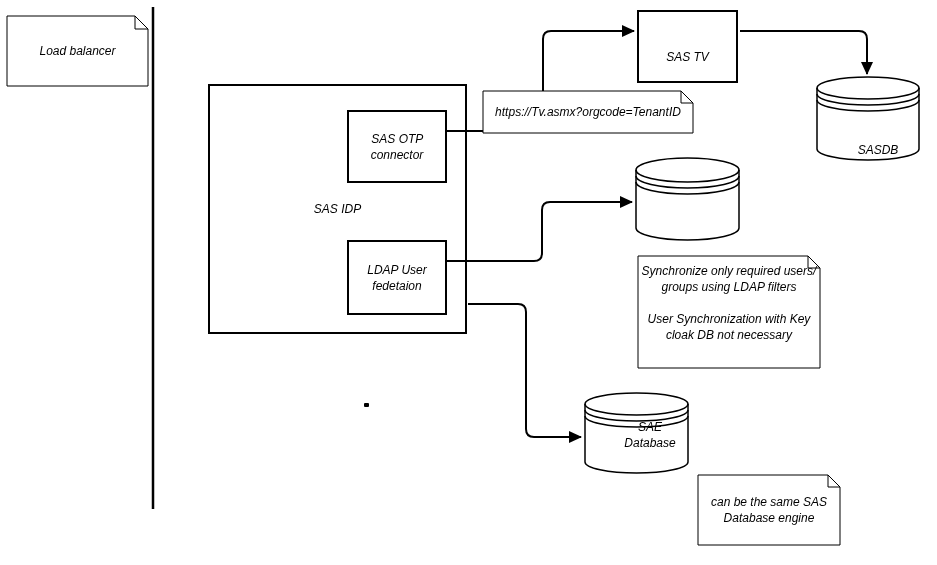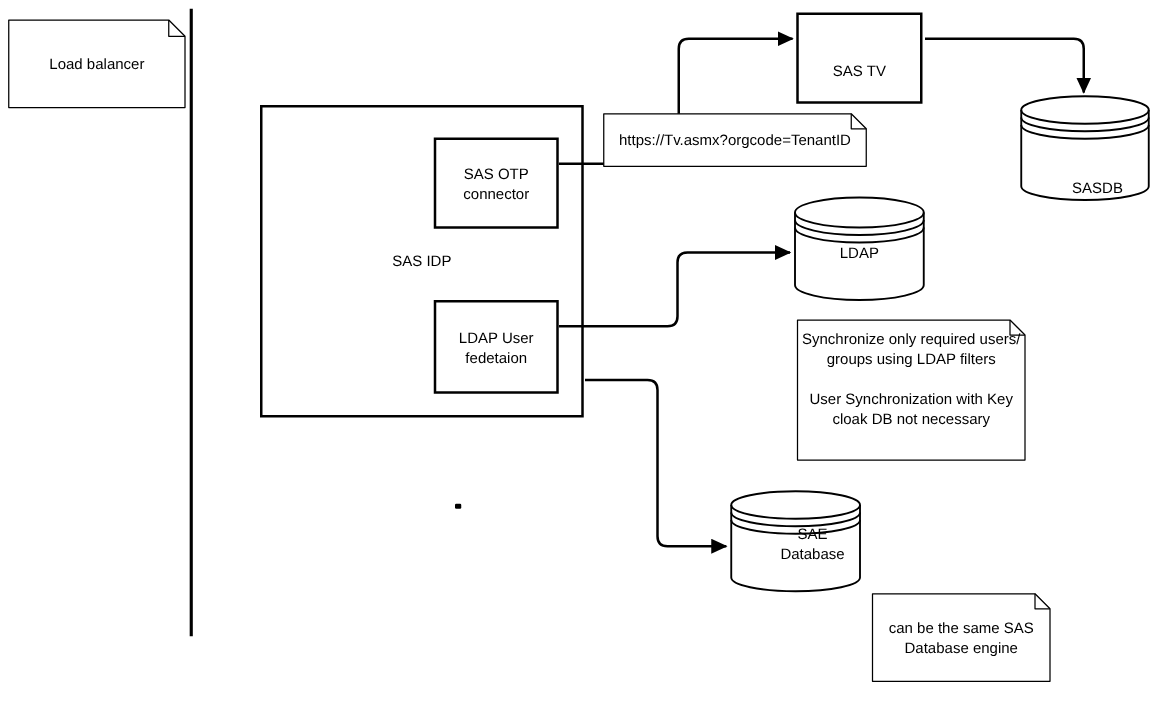--- a/index.html
+++ b/index.html
@@ -3,20 +3,21 @@
 <meta charset="utf-8">
 <style>
   html, body { margin: 0; padding: 0; background: #ffffff; }
   #canvas {
     position: relative;
     width: 937px;
     height: 565px;
     background: #ffffff;
     font-family: "Liberation Sans", sans-serif;
     overflow: hidden;
+    font-style: italic;
   }
   #shapes { position: absolute; left: 0; top: 0; }
   .box {
     position: absolute;
     border: 2px solid #000;
     background: transparent;
     box-sizing: border-box;
   }
   .lbl {
     position: absolute;
@@ -100,31 +101,30 @@
 
   <div class="box" style="left:208px; top:84px; width:259px; height:250px;"></div>
   <div class="box" style="left:347px; top:110px; width:100px; height:73px; background:#fff;"></div>
   <div class="box" style="left:347px; top:240px; width:100px; height:75px; background:#fff;"></div>
   <div class="box" style="left:637px; top:10px; width:101px; height:73px; background:#fff;"></div>
 
   <div class="lbl" style="left:7px; top:16px; width:141px; height:70px;">Load balancer</div>
 
   <div class="lbl" style="left:208px; top:84px; width:259px; height:250px;">SAS IDP</div>
 
-  <div class="lbl" style="left:347px; top:110px; width:100px; height:73px;">SAS OTP
+  <div class="lbl" style="left:347px; top:110px; width:100px; height:73px;text-align:right;">SAS OTP
 connector</div>
 
   <div class="lbl" style="left:347px; top:240px; width:100px; height:75px;">LDAP User
 fedetaion</div>
 
   <div class="lbl" style="left:637px; top:10px; width:101px; height:93px;">SAS TV</div>
 
   <div class="lbl" style="left:817px; top:77px; width:122px; height:83px; padding-top:6px;margin-top:28px;">SASDB</div>
 
-  <div class="lbl" style="left:636px; top:158px; width:103px; height:82px; padding-top:6px;">LDAP</div>
 
   <div class="lbl" style="left:585px; top:393px; width:103px; height:80px; padding-top:4px;padding-left:27px;">SAE
 Database</div>
 
   <div class="lbl" style="left:483px; top:91px; width:210px; height:42px;">https://Tv.asmx?orgcode=TenantID</div>
 
   <div class="lbl" style="left:638px; top:256px; width:182px; height:112px; padding-bottom:18px;">Synchronize only required users/
 groups using LDAP filters
 
 User Synchronization with Key

